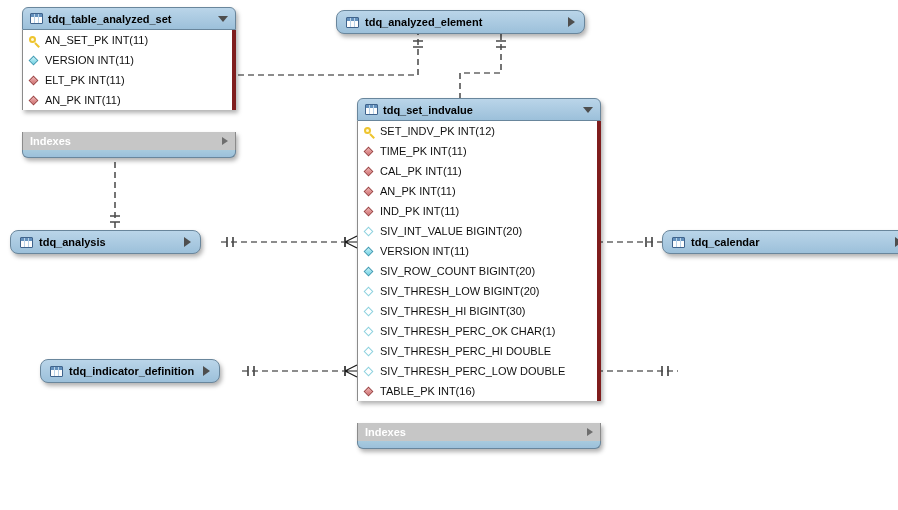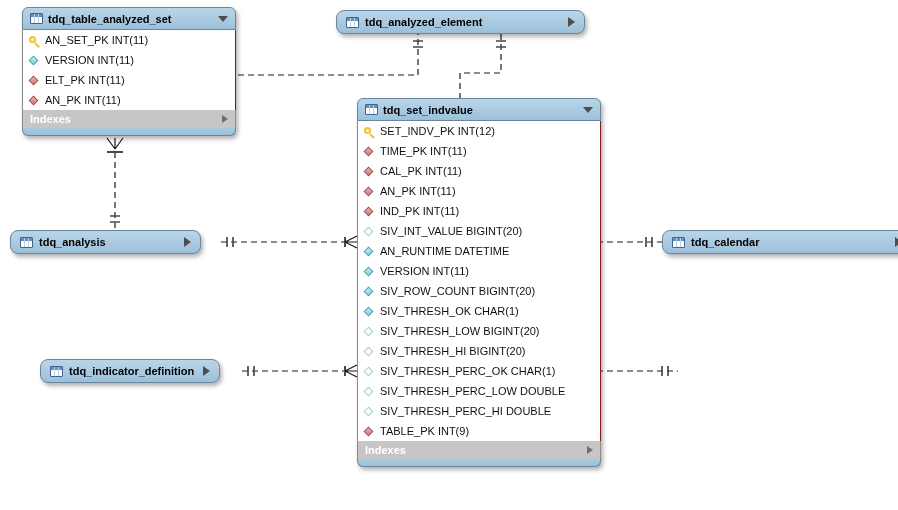--- a/index.html
+++ b/index.html
@@ -6,26 +6,26 @@
   .canvas{position:relative;width:898px;height:510px;background:#ffffff;
           font-family:"Liberation Sans",sans-serif;overflow:hidden;}
   svg.rels{position:absolute;left:0;top:0;z-index:1;}
 
   
   .table{position:absolute;z-index:2;filter:drop-shadow(2px 3px 2px rgba(0,0,0,.30));}
   .thead{height:23px;background:linear-gradient(#bad5e9,#9cc0da);
          border:1px solid #69869c;border-radius:6px 6px 0 0;
          display:flex;align-items:center;gap:5px;padding:0 7px;box-sizing:border-box;}
   .tname{font-weight:bold;font-size:11px;color:#000;white-space:nowrap;}
-  .tbody{background:#fff;border-left:1px solid #8b8b8b;border-right:1px solid #7f1d1d;box-sizing:border-box;}
+  .tbody{background:#fff;border-left:1px solid #8b8b8b;border-right:4px solid #7f1d1d;box-sizing:border-box;}
   .col-row{height:20px;display:flex;align-items:center;padding-left:5px;
            font-size:11px;color:#101010;white-space:nowrap;}
   .tfoot{height:18px;background:#c6c6c6;border-left:1px solid #8b8b8b;border-right:1px solid #8b8b8b;
          display:flex;align-items:center;padding:0 7px;box-sizing:border-box;
-         color:#fff;font-weight:bold;font-size:11px;}
+         color:#fff;font-weight:bold;font-size:11px;margin-top:22px;}
   .tstrip{height:8px;background:linear-gradient(#a7cade,#9cc0da);
           border:1px solid #69869c;border-top:none;border-radius:0 0 6px 6px;box-sizing:border-box;}
   .pill{height:24px;background:linear-gradient(#bad5e9,#9cc0da);
         border:1px solid #69869c;border-radius:8px;
         display:flex;align-items:center;gap:6px;padding:0 9px;box-sizing:border-box;}
 
   
   .thicon{width:13px;height:11px;flex:0 0 auto;border:1px solid #3f638c;border-radius:1px;
           box-sizing:border-box;
           background:
@@ -172,57 +172,49 @@
         <div class="col-row">
           <span class="cicon fk"></span>
           <span>IND_PK INT(11)</span>
         </div>
         <div class="col-row">
           <span class="cicon nullable"></span>
           <span>SIV_INT_VALUE BIGINT(20)</span>
         </div>
         <div class="col-row">
           <span class="cicon notnull"></span>
-          <span>AN_RUNTIME DATETIME</span>
-        </div>
-        <div class="col-row">
-          <span class="cicon notnull"></span>
           <span>VERSION INT(11)</span>
         </div>
         <div class="col-row">
           <span class="cicon notnull"></span>
           <span>SIV_ROW_COUNT BIGINT(20)</span>
         </div>
         <div class="col-row">
-          <span class="cicon notnull"></span>
-          <span>SIV_THRESH_OK CHAR(1)</span>
-        </div>
-        <div class="col-row">
           <span class="cicon nullable"></span>
           <span>SIV_THRESH_LOW BIGINT(20)</span>
         </div>
         <div class="col-row">
           <span class="cicon nullable"></span>
-          <span>SIV_THRESH_HI BIGINT(20)</span>
+          <span>SIV_THRESH_HI BIGINT(30)</span>
         </div>
         <div class="col-row">
           <span class="cicon nullable"></span>
           <span>SIV_THRESH_PERC_OK CHAR(1)</span>
         </div>
         <div class="col-row">
           <span class="cicon nullable"></span>
+          <span>SIV_THRESH_PERC_HI DOUBLE</span>
+        </div>
+        <div class="col-row">
+          <span class="cicon nullable"></span>
           <span>SIV_THRESH_PERC_LOW DOUBLE</span>
         </div>
         <div class="col-row">
-          <span class="cicon nullable"></span>
-          <span>SIV_THRESH_PERC_HI DOUBLE</span>
-        </div>
-        <div class="col-row">
-          <span class="cicon fk"></span>
-          <span>TABLE_PK INT(9)</span>
+          <span class="cicon fk"></span>
+          <span>TABLE_PK INT(16)</span>
         </div>
       </div>
     <div class="tfoot">
       <span>Indexes</span>
       <span class="foot-arrow"></span>
     </div>
     <div class="tstrip"></div>
   </div>
 
   <div class="table pill" style="left:10px;top:230px;width:191px">

